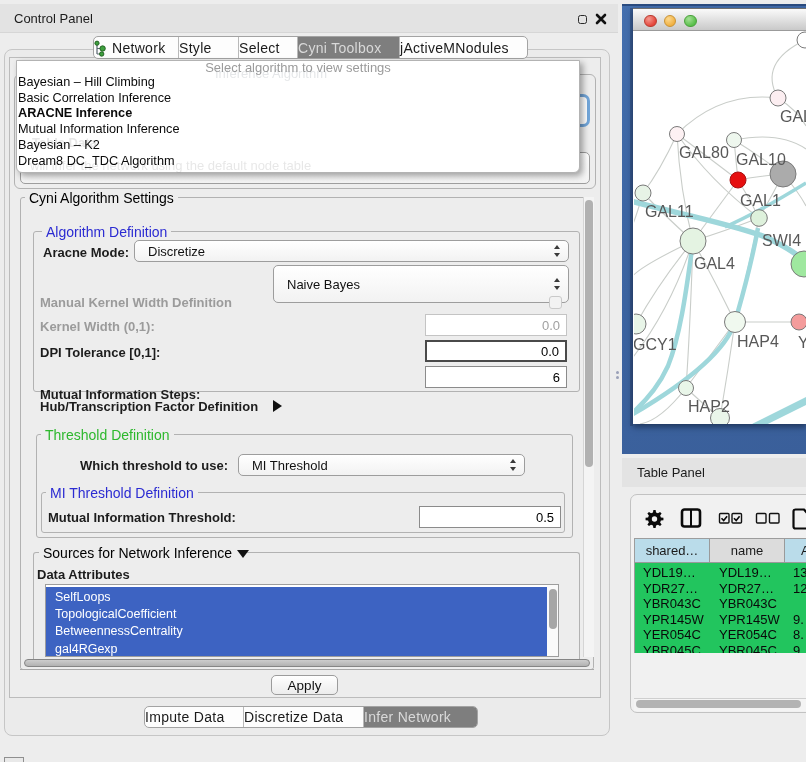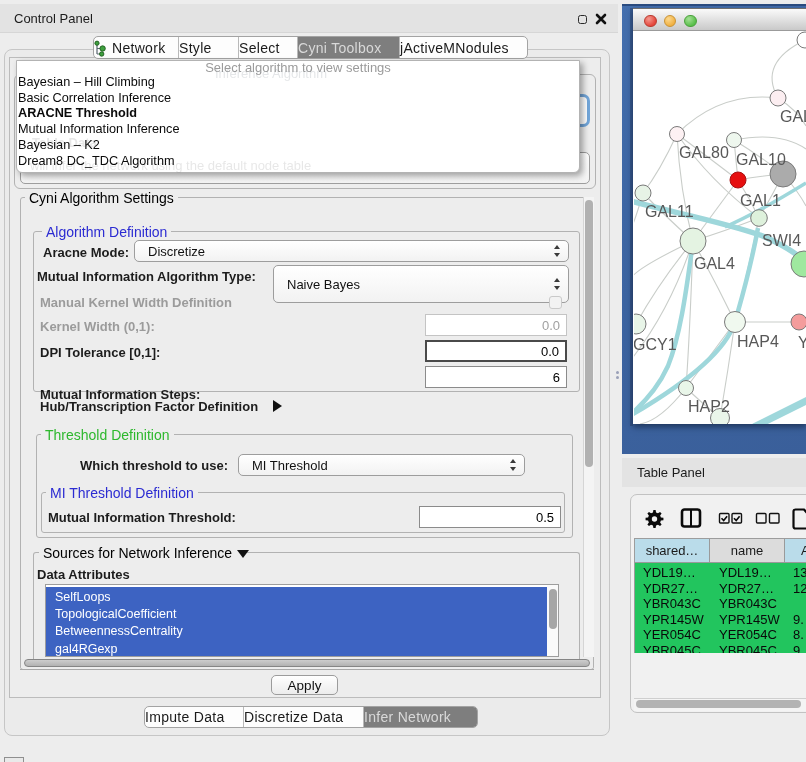--- a/index.html
+++ b/index.html
@@ -55,21 +55,20 @@
 <div class="gtitle" style="left:25px;top:190px;">Cyni Algorithm Settings</div>
 
 <div class="group" style="left:33px;top:231px;width:547px;height:161px;"></div>
 <div class="gtitle" style="left:42px;top:224px;color:#2b2bd2;">Algorithm Definition</div>
 
 <div class="abs lbl b" style="left:43px;top:245px;">Aracne Mode:</div>
 <div class="combo" style="left:134px;top:240px;width:435px;height:22px;">
   <span class="ctx">Discretize</span>
       <span class="spin"></span>
 </div>
-<div class="abs lbl b" style="left:37px;top:269px;">Mutual Information Algorithm Type:</div>
 <div class="combo" style="left:273px;top:265px;width:296px;height:38px;">
   <span class="ctx">Naive Bayes</span>
       <span class="spin"></span>
 </div>
 <div class="abs lbl b dis" style="left:40px;top:295px;">Manual Kernel Width Definition</div>
 <div class="abs" style="left:549px;top:296px;width:13px;height:13px;background:#f2f2f2;border:1px solid #c9c9c9;border-radius:3px;box-sizing:border-box;"></div>
 <div class="abs lbl b dis" style="left:40px;top:319px;">Kernel Width (0,1):</div>
 <div class="tfield" style="left:425px;top:314px;width:142px;height:22px;border:1px solid #c4c4c4;color:#a0a0a0;">0.0</div>
 <div class="abs lbl b" style="left:40px;top:345px;">DPI Tolerance [0,1]:</div>
 <div class="tfield" style="left:425px;top:340px;width:142px;height:22px;border:2px solid #4a4a4a;color:#000;">0.0</div>
@@ -135,21 +134,21 @@
 </div>
 
 <div class="abs" style="left:16px;top:60px;width:564px;height:113px;background:#fff;border:1px solid #b3b3b3;border-radius:0 0 6px 6px;box-sizing:border-box;box-shadow:3px 3px 6px rgba(0,0,0,0.35);"></div>
 <div class="abs" style="left:16px;top:60px;width:564px;height:15px;font-size:13px;color:#9b9b9b;text-align:center;">Select algorithm to view settings</div>
 <div class="abs" style="left:215px;top:66px;font-size:13px;color:rgba(130,140,150,0.22);">Inference Algorithm</div>
 <div class="abs" style="left:32px;top:135px;font-size:13px;font-weight:bold;color:rgba(120,120,120,0.18);">Table Data</div>
 <div class="abs" style="left:30px;top:158px;font-size:13px;color:rgba(120,120,120,0.18);">will infer the network using the default node table</div>
 <div class="abs" style="left:18px;top:75px;width:560px;font-size:12.7px;color:#0a0a0a;line-height:15.7px;">
 Bayesian – Hill Climbing<br>
 Basic Correlation Inference<br>
-<span class="b">ARACNE Threshold</span><br>
+<span class="b">ARACNE Inference</span><br>
 Mutual Information Inference<br>
 Bayesian – K2<br>
 Dream8 DC_TDC Algorithm
 </div>
 
 <div class="abs" style="left:622px;top:4px;width:184px;height:450px;background:linear-gradient(160deg,#446fae 0%,#3d66a4 40%,#3a5f9a 100%);"></div>
 <div class="abs" style="left:622px;top:4px;width:184px;height:2px;background:#2b4c80;"></div>
 
 <div class="abs" style="left:633px;top:8px;width:173px;height:416px;background:#fff;box-shadow:0 3px 6px rgba(10,20,40,0.55);"></div>
 <div class="abs" style="left:629.5px;top:8px;width:3.5px;height:418px;background:rgba(25,40,70,0.30);"></div>

